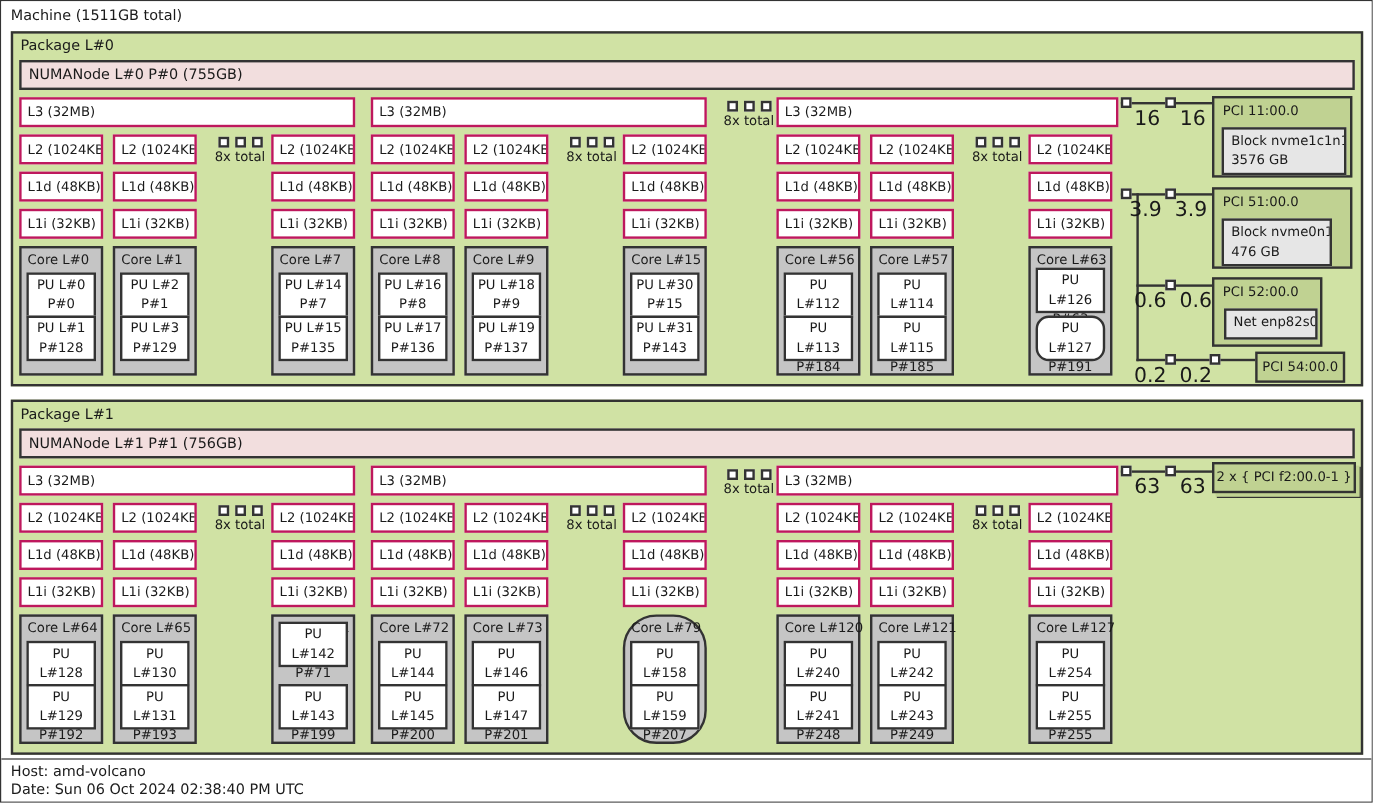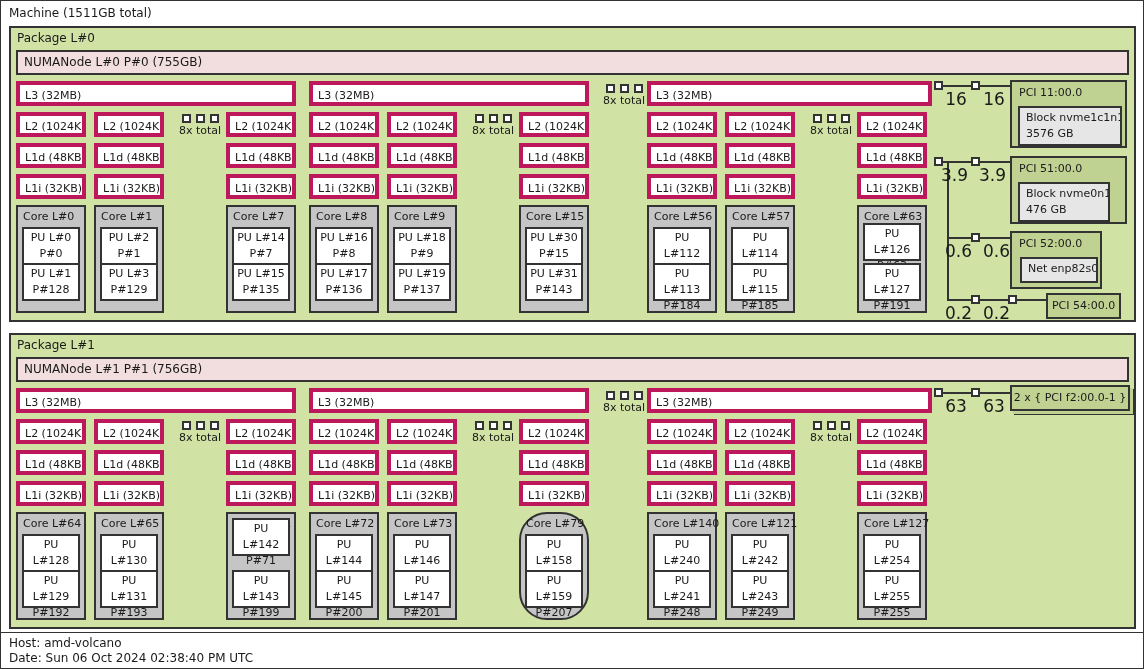--- a/index.html
+++ b/index.html
@@ -11,21 +11,21 @@
     color:#1a1a1a;-webkit-font-smoothing:antialiased;
   }
   .machine{position:absolute;left:0;top:0;width:1142px;height:632px;border-bottom:1px solid #333;background:#fff;}
   .mlabel{position:absolute;left:8px;top:5px;font-size:12px;white-space:nowrap;}
   .legend{position:absolute;left:8px;top:635px;font-size:12px;line-height:15px;white-space:nowrap;}
   .package{position:absolute;border:2px solid #333;background:var(--green);}
   .plabel{position:absolute;left:6px;top:3px;font-size:12px;white-space:nowrap;}
   .numa{position:absolute;border:2px solid #333;background:var(--pink);font-size:12px;line-height:21px;padding-left:6px;white-space:nowrap;}
   .body{position:absolute;}
   .group{position:absolute;}
-  .obox{position:absolute;border:4px solid #be185d;background:#fff;font-size:11px;line-height:21px;padding-left:5px;white-space:nowrap;overflow:hidden;}
+  .obox{position:absolute;border:2px solid #be185d;background:#fff;font-size:11px;line-height:21px;padding-left:5px;white-space:nowrap;overflow:hidden;}
   .core{position:absolute;border:2px solid #333;background:var(--gray);}
   .clabel{position:absolute;left:5px;top:3px;font-size:11px;white-space:nowrap;}
   .pu{position:absolute;border:2px solid #333;background:#fff;text-align:center;font-size:11px;line-height:16px;padding-top:1px;}
   .ell{position:absolute;text-align:center;}
   .esqrow{display:flex;justify-content:center;gap:5px;}
   .esq{width:9px;height:9px;border:2px solid #333;background:#fff;}
   .elabel{font-size:11px;margin-top:1px;white-space:nowrap;}
   .pciarea{position:absolute;}
   .sq{position:absolute;width:9px;height:9px;border:2px solid #333;background:#fff;}
   .hl{position:absolute;height:2px;background:#333;}
@@ -186,21 +186,21 @@
               </div>
               <div class="obox" style="left: 210px; top: 31px; width: 70px; height: 25px;">L2 (1024KB)</div>
               <div class="obox" style="left: 210px; top: 62px; width: 70px; height: 25px;">L1d (48KB)</div>
               <div class="obox" style="left: 210px; top: 93px; width: 70px; height: 25px;">L1i (32KB)</div>
               <div class="core" style="left: 210px; top: 124px; width: 70px; height: 108px;">
                 <div class="clabel">Core L#63</div>
                 <div class="pu" style="left: 4px; top: 16px; width: 58px; height: 38px;">
                   <div>PU L#126</div>
                   <div>P#63</div>
                 </div>
-                <div class="pu" style="left: 4px; top: 56px; width: 58px; height: 38px;">
+                <div class="pu" style="left: 4px; top: 56px; width: 58px; height: 38px; border-radius: 11px;">
                   <div>PU L#127</div>
                   <div>P#191</div>
                 </div>
               </div>
               <div class="ell" style="left: 156px; top: 33px; width: 56px;">
                 <div class="esqrow">
                   <div class="esq"></div>
                   <div class="esq"></div>
                   <div class="esq"></div>
                 </div>
@@ -371,21 +371,21 @@
                 </div>
                 <div class="elabel">8x total</div>
               </div>
             </div>
             <div class="group" style="left: 631px; top: 0px; width: 285px; height: 232px;">
               <div class="obox" style="left: 0px; top: 0px; width: 285px; height: 25px;">L3 (32MB)</div>
               <div class="obox" style="left: 0px; top: 31px; width: 70px; height: 25px;">L2 (1024KB)</div>
               <div class="obox" style="left: 0px; top: 62px; width: 70px; height: 25px;">L1d (48KB)</div>
               <div class="obox" style="left: 0px; top: 93px; width: 70px; height: 25px;">L1i (32KB)</div>
               <div class="core" style="left: 0px; top: 124px; width: 70px; height: 108px;">
-                <div class="clabel">Core L#140</div>
+                <div class="clabel">Core L#120</div>
                 <div class="pu" style="left: 4px; top: 20px; width: 58px; height: 38px;">
                   <div>PU L#240</div>
                   <div>P#120</div>
                 </div>
                 <div class="pu" style="left: 4px; top: 56px; width: 58px; height: 38px;">
                   <div>PU L#241</div>
                   <div>P#248</div>
                 </div>
               </div>
               <div class="obox" style="left: 78px; top: 31px; width: 70px; height: 25px;">L2 (1024KB)</div>

